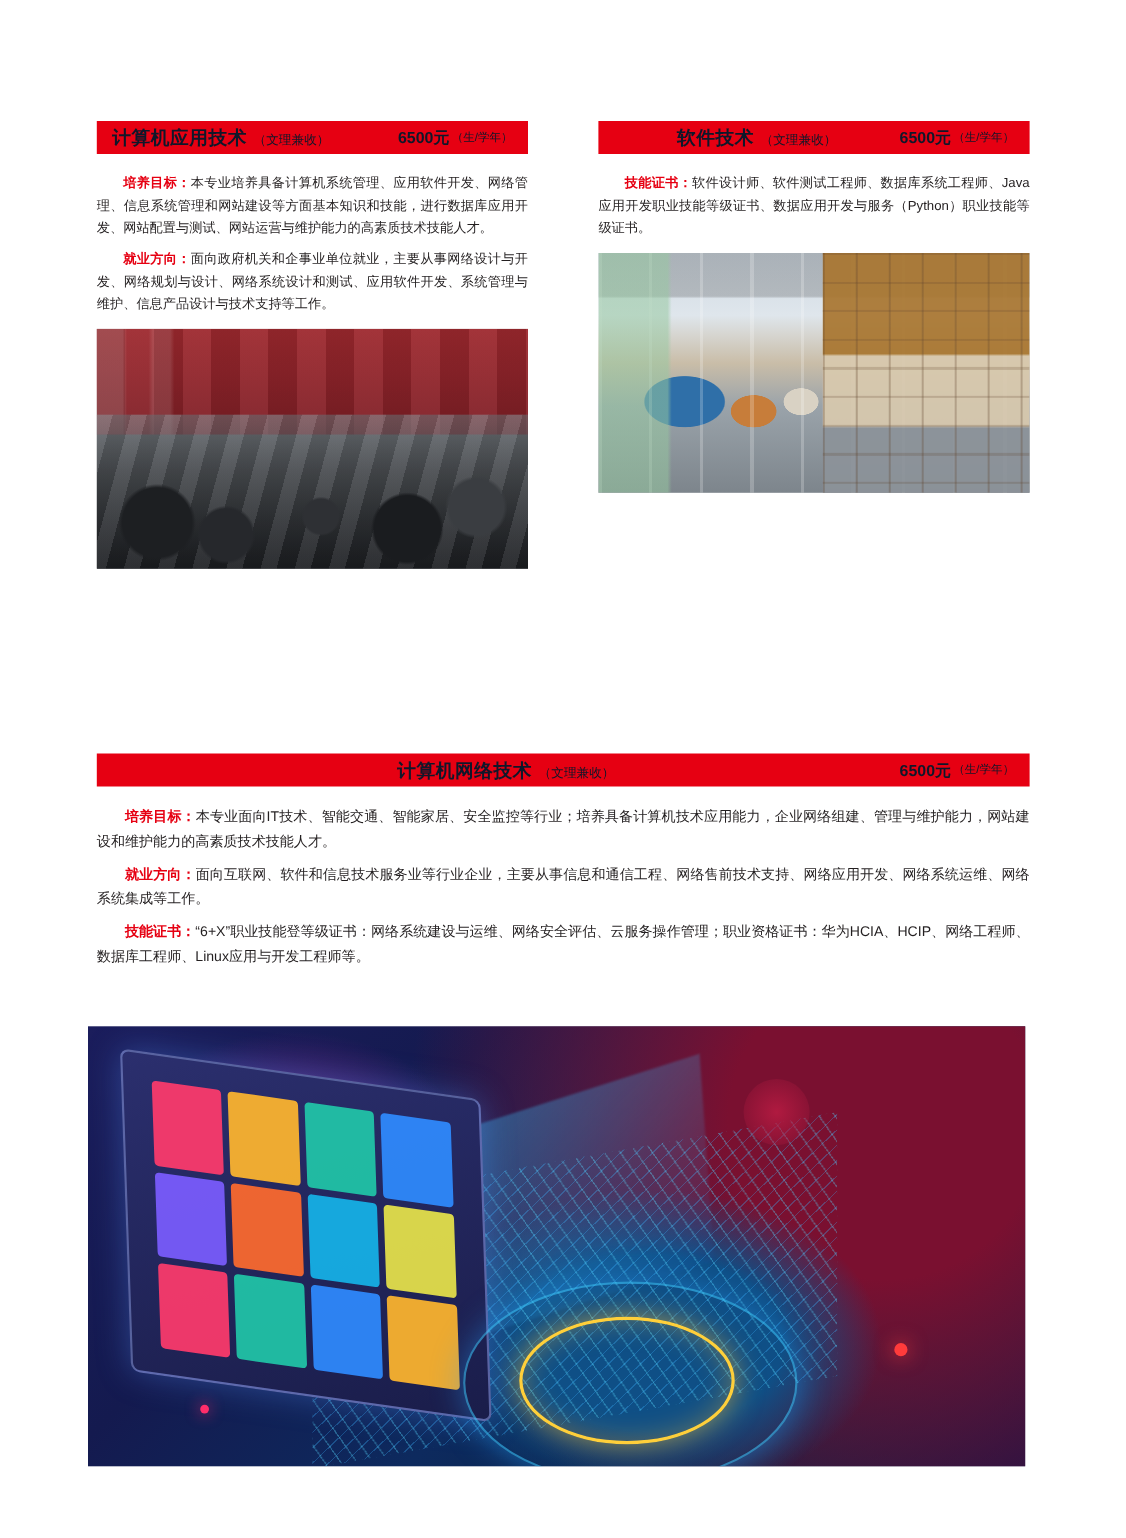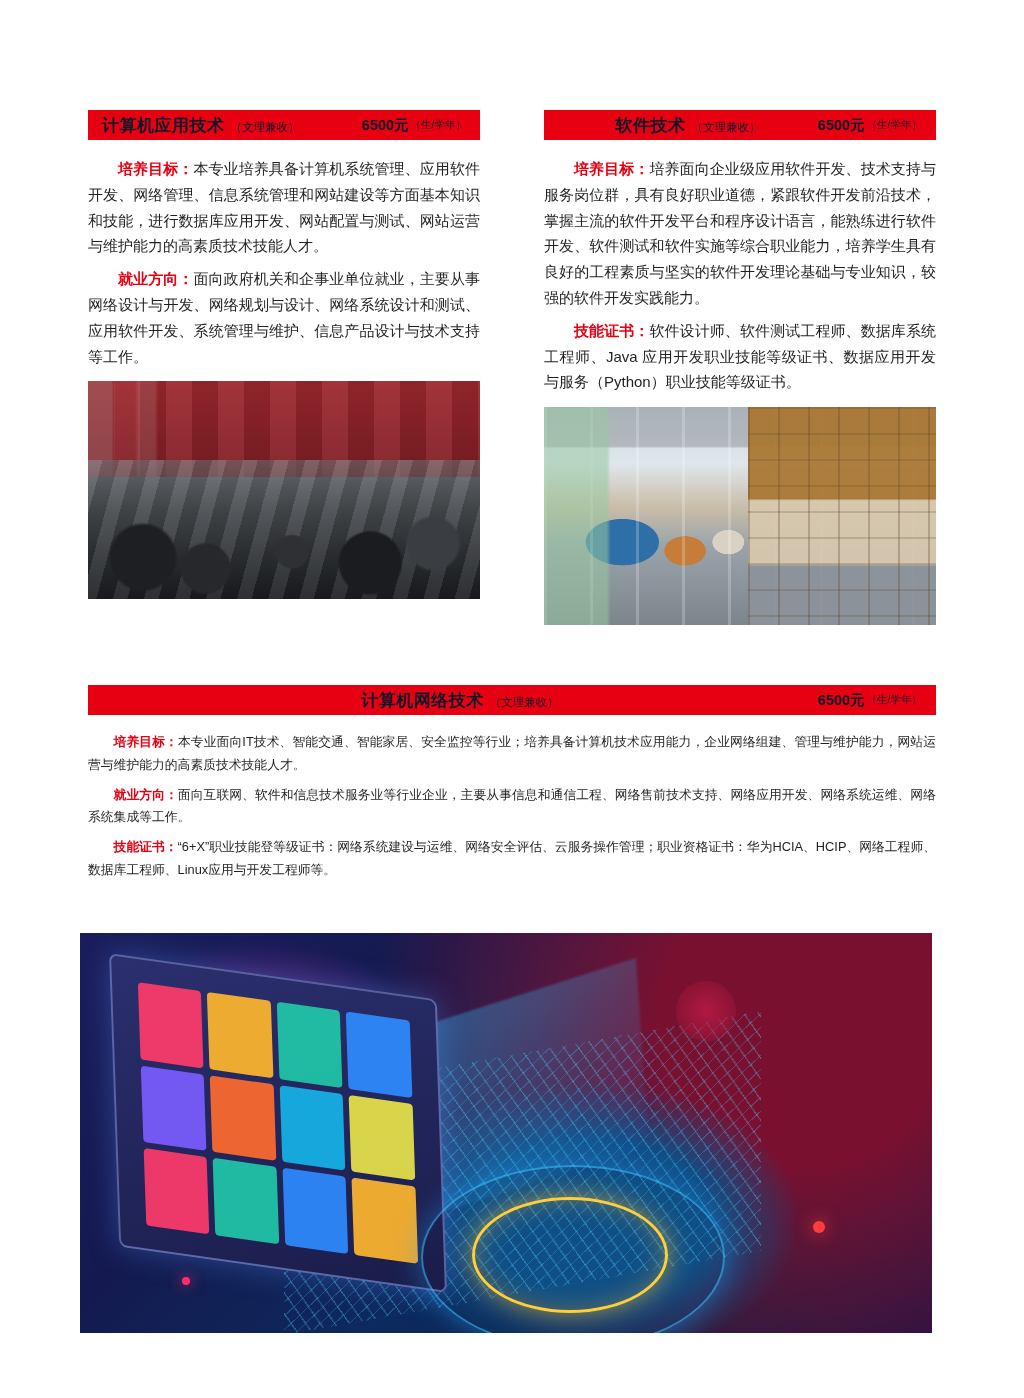--- a/index.html
+++ b/index.html
@@ -60,21 +60,21 @@
   .bar .unit {
     font-size: 10.5px;
     margin-left: 2px;
   }
   .bar.centered .left {
     justify-content: center;
   }
 
   
   .para {
-    font-size: 15px;
+    font-size: 12px;
     line-height: 1.72;
     text-align: justify;
     text-justify: inter-ideograph;
     margin: 0 0 7px 0;
     text-indent: 2em;
   }
   .para .lbl {
     color: #e60012;
     font-weight: bold;
   }
@@ -300,44 +300,41 @@
           <span class="title">软件技术</span>
           <span class="subtitle">（文理兼收）</span>
         </div>
         <div class="right">
           <span class="price">6500元</span>
           <span class="unit">（生/学年）</span>
         </div>
       </div>
       <div class="content">
         <p class="para">
-          <span class="lbl">培养目标：</span><span>培养面向企业级应用软件开发、技术支持与服务岗位群，具有良好职业道德，紧跟软件开发前沿技术，掌握主流的软件开发平台和程序设计语言，能熟练进行软件开发、软件测试和软件实施等综合职业能力，培养学生具有良好的工程素质与坚实的软件开发理论基础与专业知识，较强的软件开发实践能力。</span>
-        </p>
-        <p class="para">
           <span class="lbl">技能证书：</span><span>软件设计师、软件测试工程师、数据库系统工程师、Java 应用开发职业技能等级证书、数据应用开发与服务（Python）职业技能等级证书。</span>
         </p>
       </div>
       <div class="photo ph-lounge"></div>
     </div>
   </div>
 
   <div class="full">
     <div class="bar centered">
       <div class="left">
         <span class="title">计算机网络技术</span>
         <span class="subtitle">（文理兼收）</span>
       </div>
       <div class="right">
         <span class="price">6500元</span>
         <span class="unit">（生/学年）</span>
       </div>
     </div>
     <div class="content">
       <p class="para">
-        <span class="lbl">培养目标：</span><span>本专业面向IT技术、智能交通、智能家居、安全监控等行业；培养具备计算机技术应用能力，企业网络组建、管理与维护能力，网站运营与维护能力的高素质技术技能人才。</span>
+        <span class="lbl">培养目标：</span><span>本专业面向IT技术、智能交通、智能家居、安全监控等行业；培养具备计算机技术应用能力，企业网络组建、管理与维护能力，网站建设和维护能力的高素质技术技能人才。</span>
       </p>
       <p class="para">
         <span class="lbl">就业方向：</span><span>面向互联网、软件和信息技术服务业等行业企业，主要从事信息和通信工程、网络售前技术支持、网络应用开发、网络系统运维、网络系统集成等工作。</span>
       </p>
       <p class="para">
         <span class="lbl">技能证书：</span><span>“6+X”职业技能登等级证书：网络系统建设与运维、网络安全评估、云服务操作管理；职业资格证书：华为HCIA、HCIP、网络工程师、数据库工程师、Linux应用与开发工程师等。</span>
       </p>
     </div>
   </div>
 

